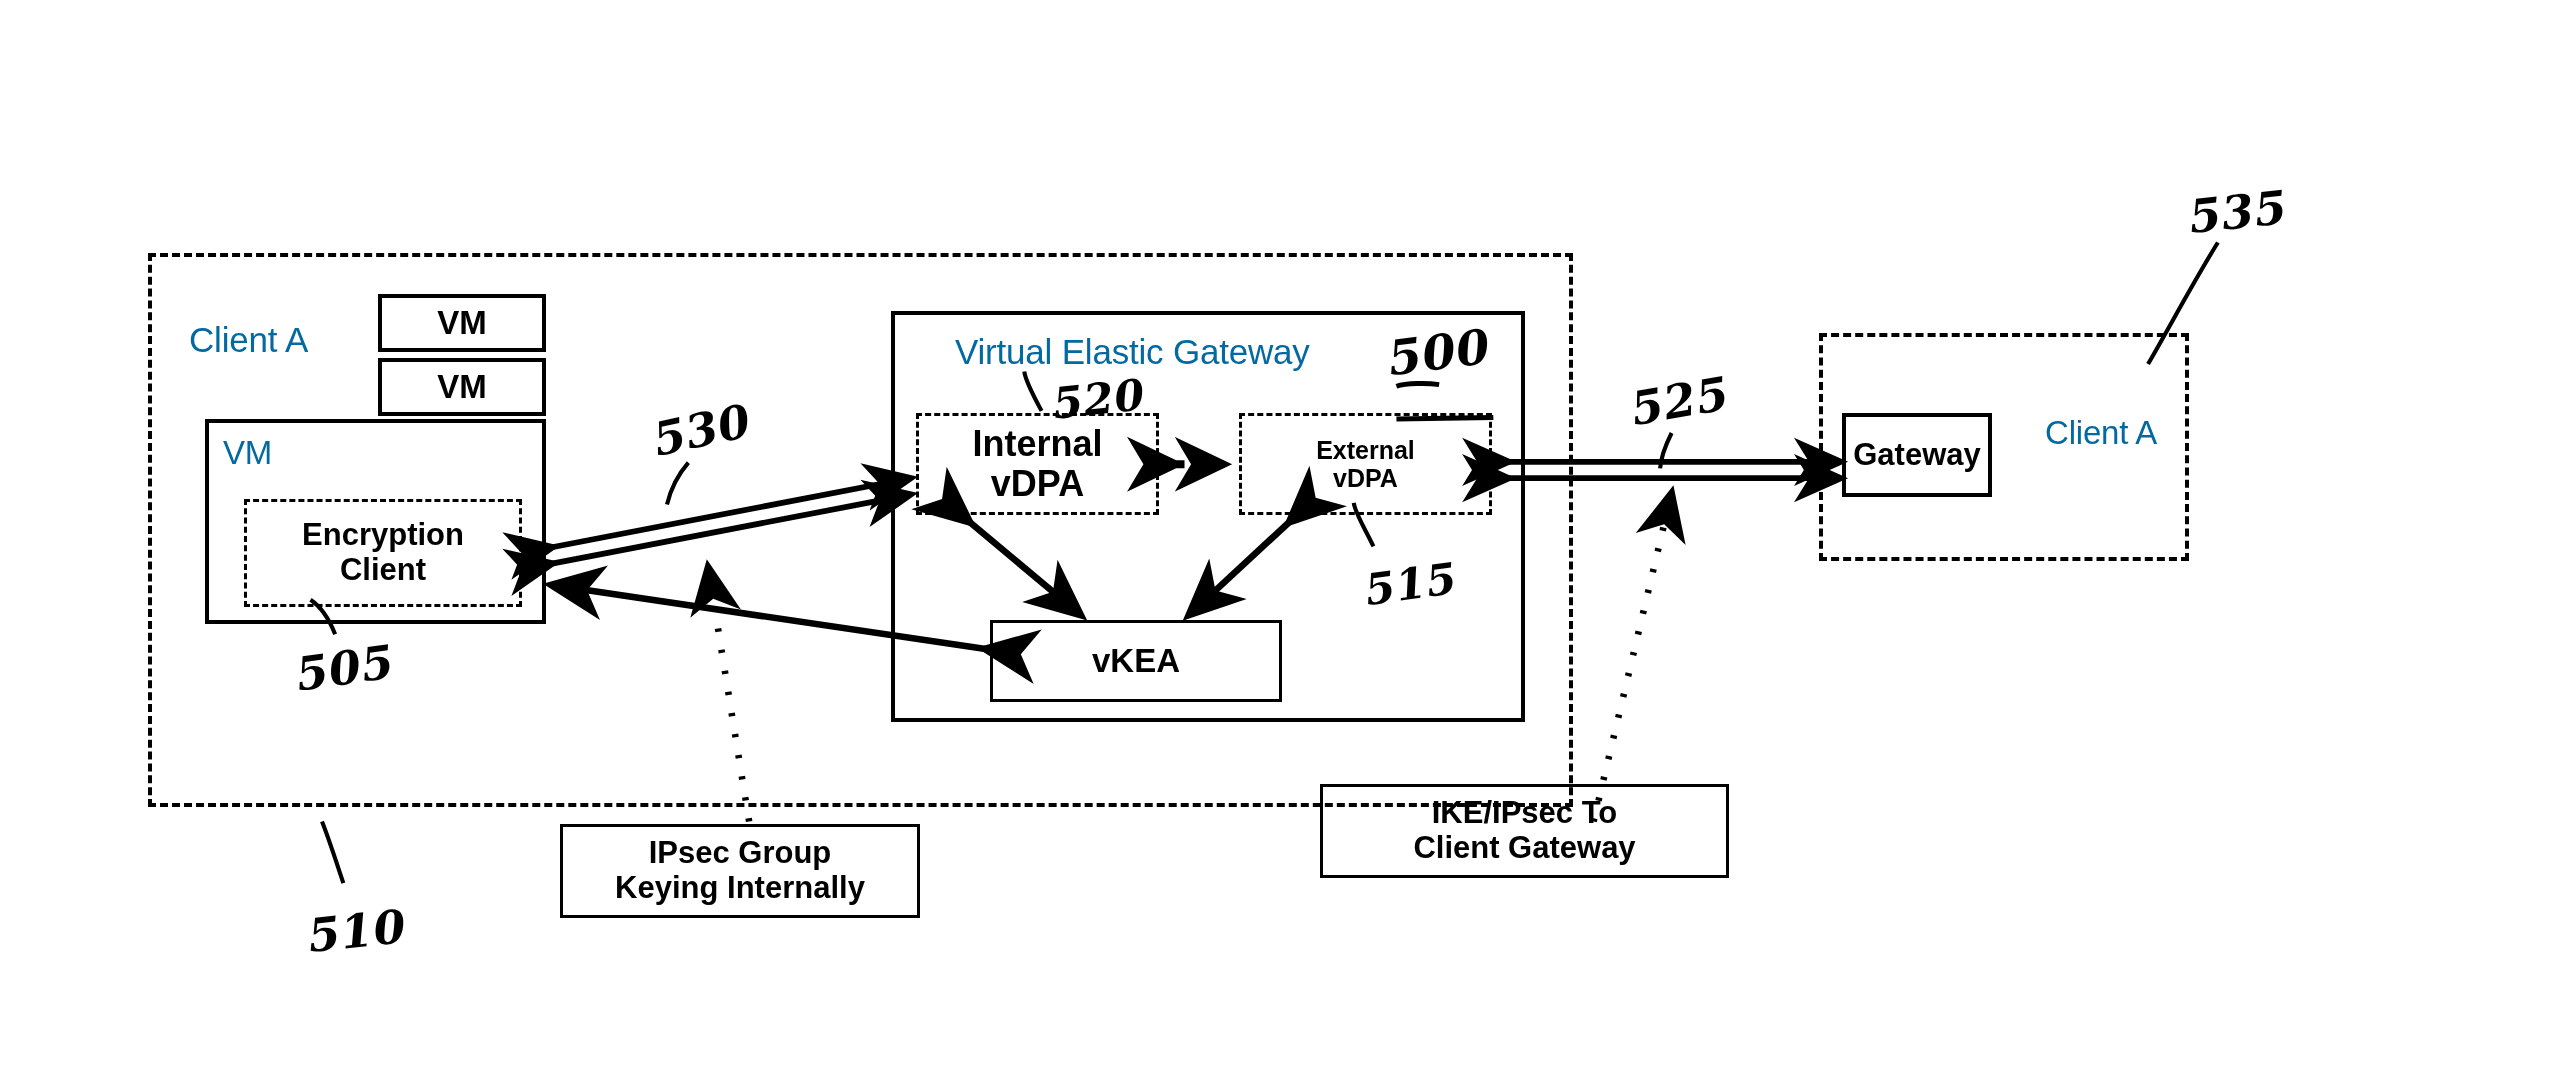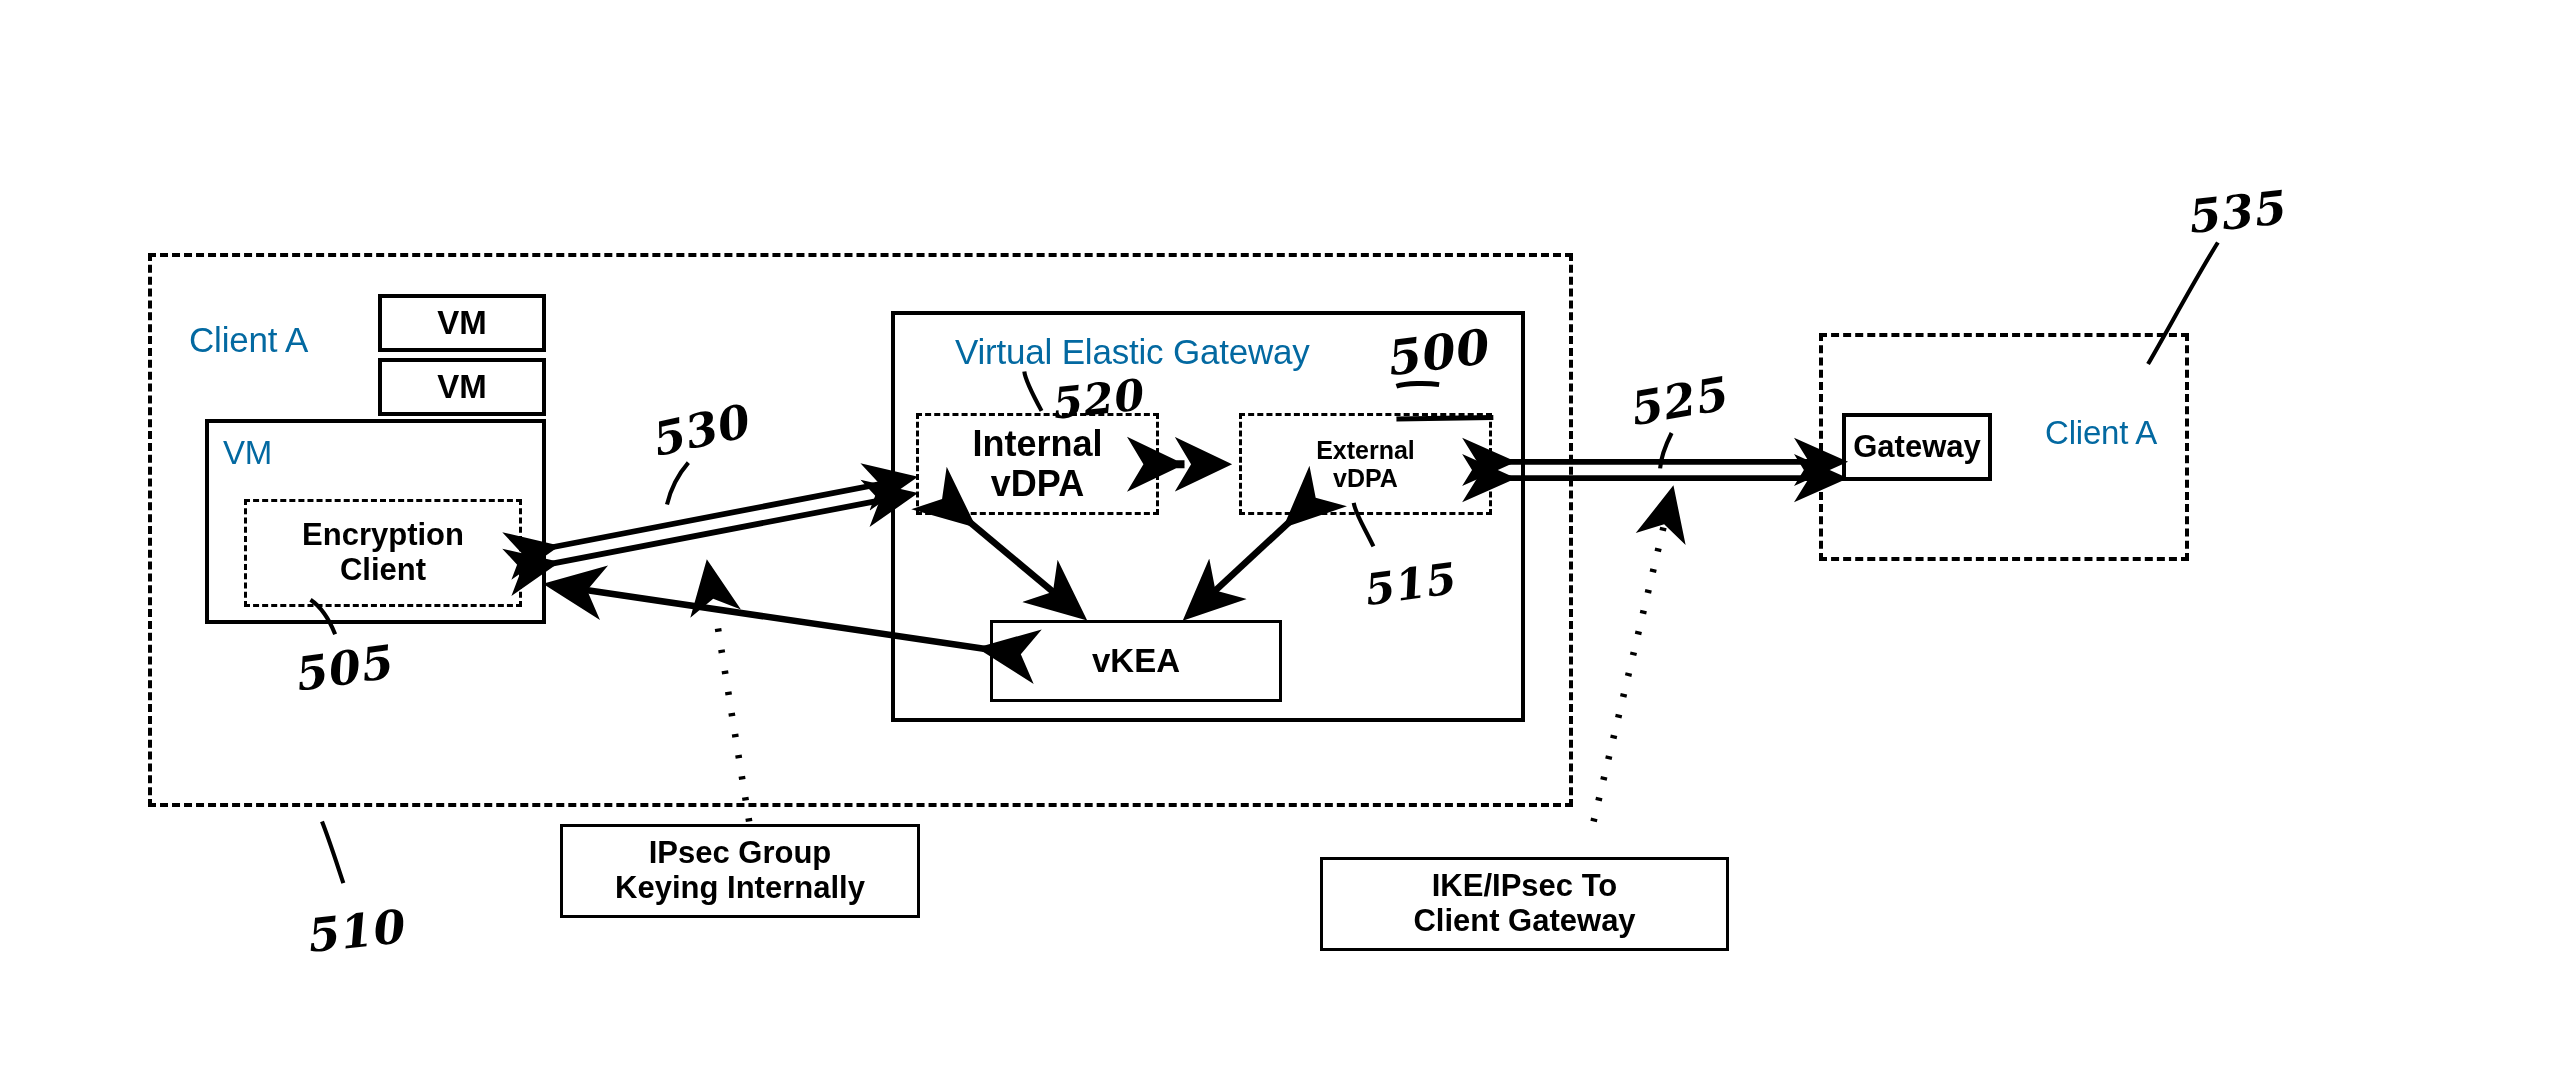--- a/index.html
+++ b/index.html
@@ -112,32 +112,32 @@
     <div class="boxlabel ctr" style="font-size:25px;">External
 vDPA</div>
   </div>
 
   <div class="box solid-thin" style="left:990px; top:620px; width:292px; height:82px;">
     <div class="boxlabel ctr" style="font-size:33px;">vKEA</div>
   </div>
 
   <div class="box dashed" style="left:1819px; top:333px; width:370px; height:228px;"></div>
 
-  <div class="box solid" style="left:1842px; top:413px; width:150px; height:68px;">
+  <div class="box solid" style="left:1842px; top:413px; width:150px; height:84px;">
     <div class="boxlabel ctr" style="font-size:31px;">Gateway</div>
   </div>
 
   <div class="lbl" style="left:2045px; top:415px; font-size:33px;">Client A</div>
 
   <div class="box solid-thin" style="left:560px; top:824px; width:360px; height:94px;">
     <div class="boxlabel ctr" style="font-size:31px;">IPsec Group
 Keying Internally</div>
   </div>
 
-  <div class="box solid-thin" style="left:1320px; top:857px; width:409px; height:94px;">
+  <div class="box solid-thin" style="left:1320px; top:784px; width:409px; height:94px;">
     <div class="boxlabel ctr" style="font-size:31px;">IKE/IPsec To
 Client Gateway</div>
   </div>
 
   <div class="hand" style="left:1388px; top:324px; font-size:48px; transform:rotate(-7deg);">500</div>
 
   <div class="hand" style="left:1053px; top:374px; font-size:43px; transform:rotate(-6deg);">520</div>
 
   <div class="hand" style="left:1365px; top:559px; font-size:43px; transform:rotate(-8deg);">515</div>
 

